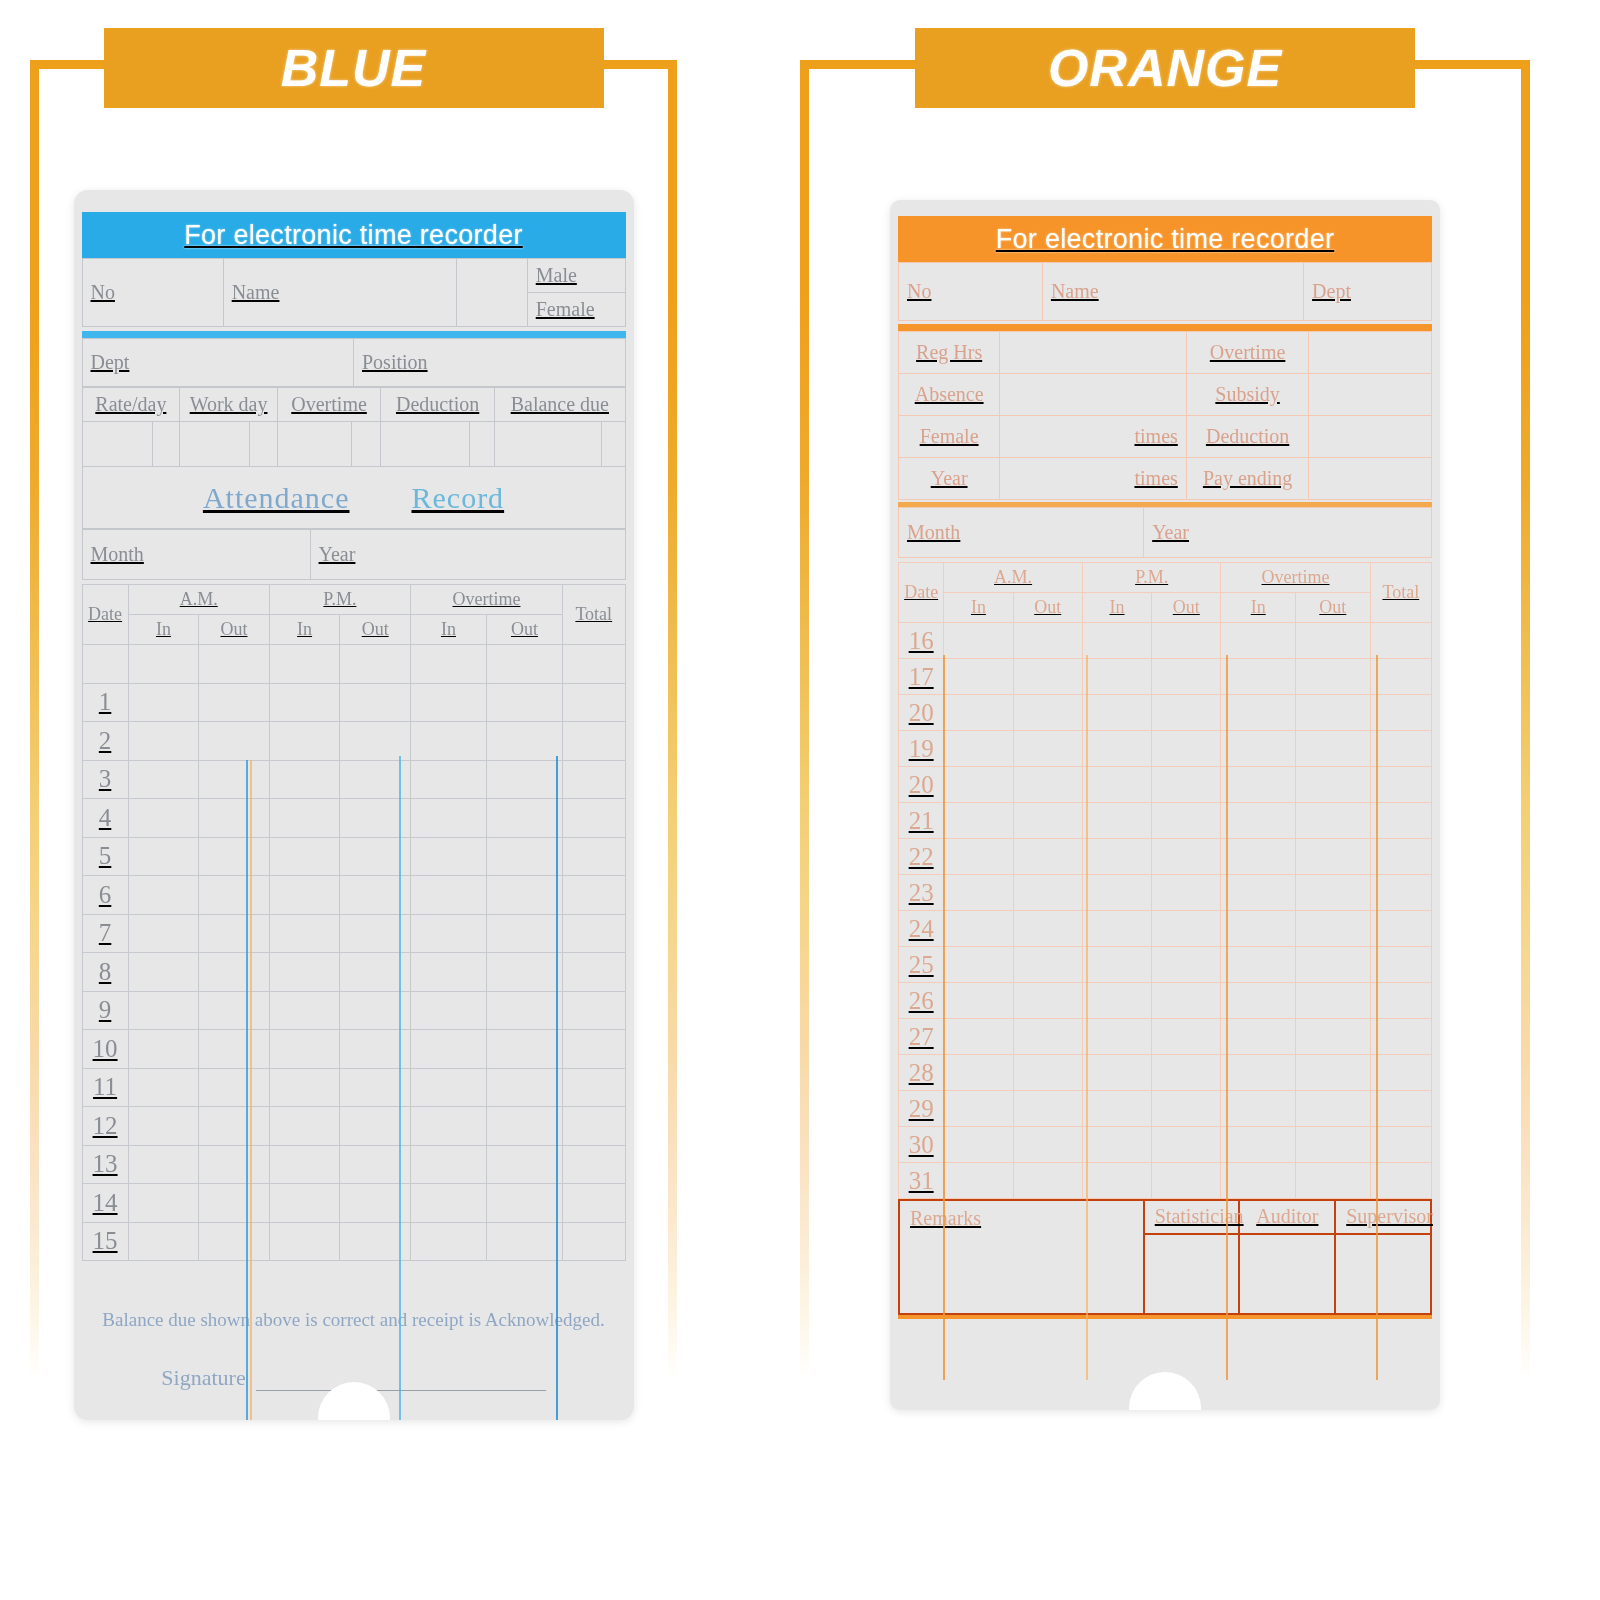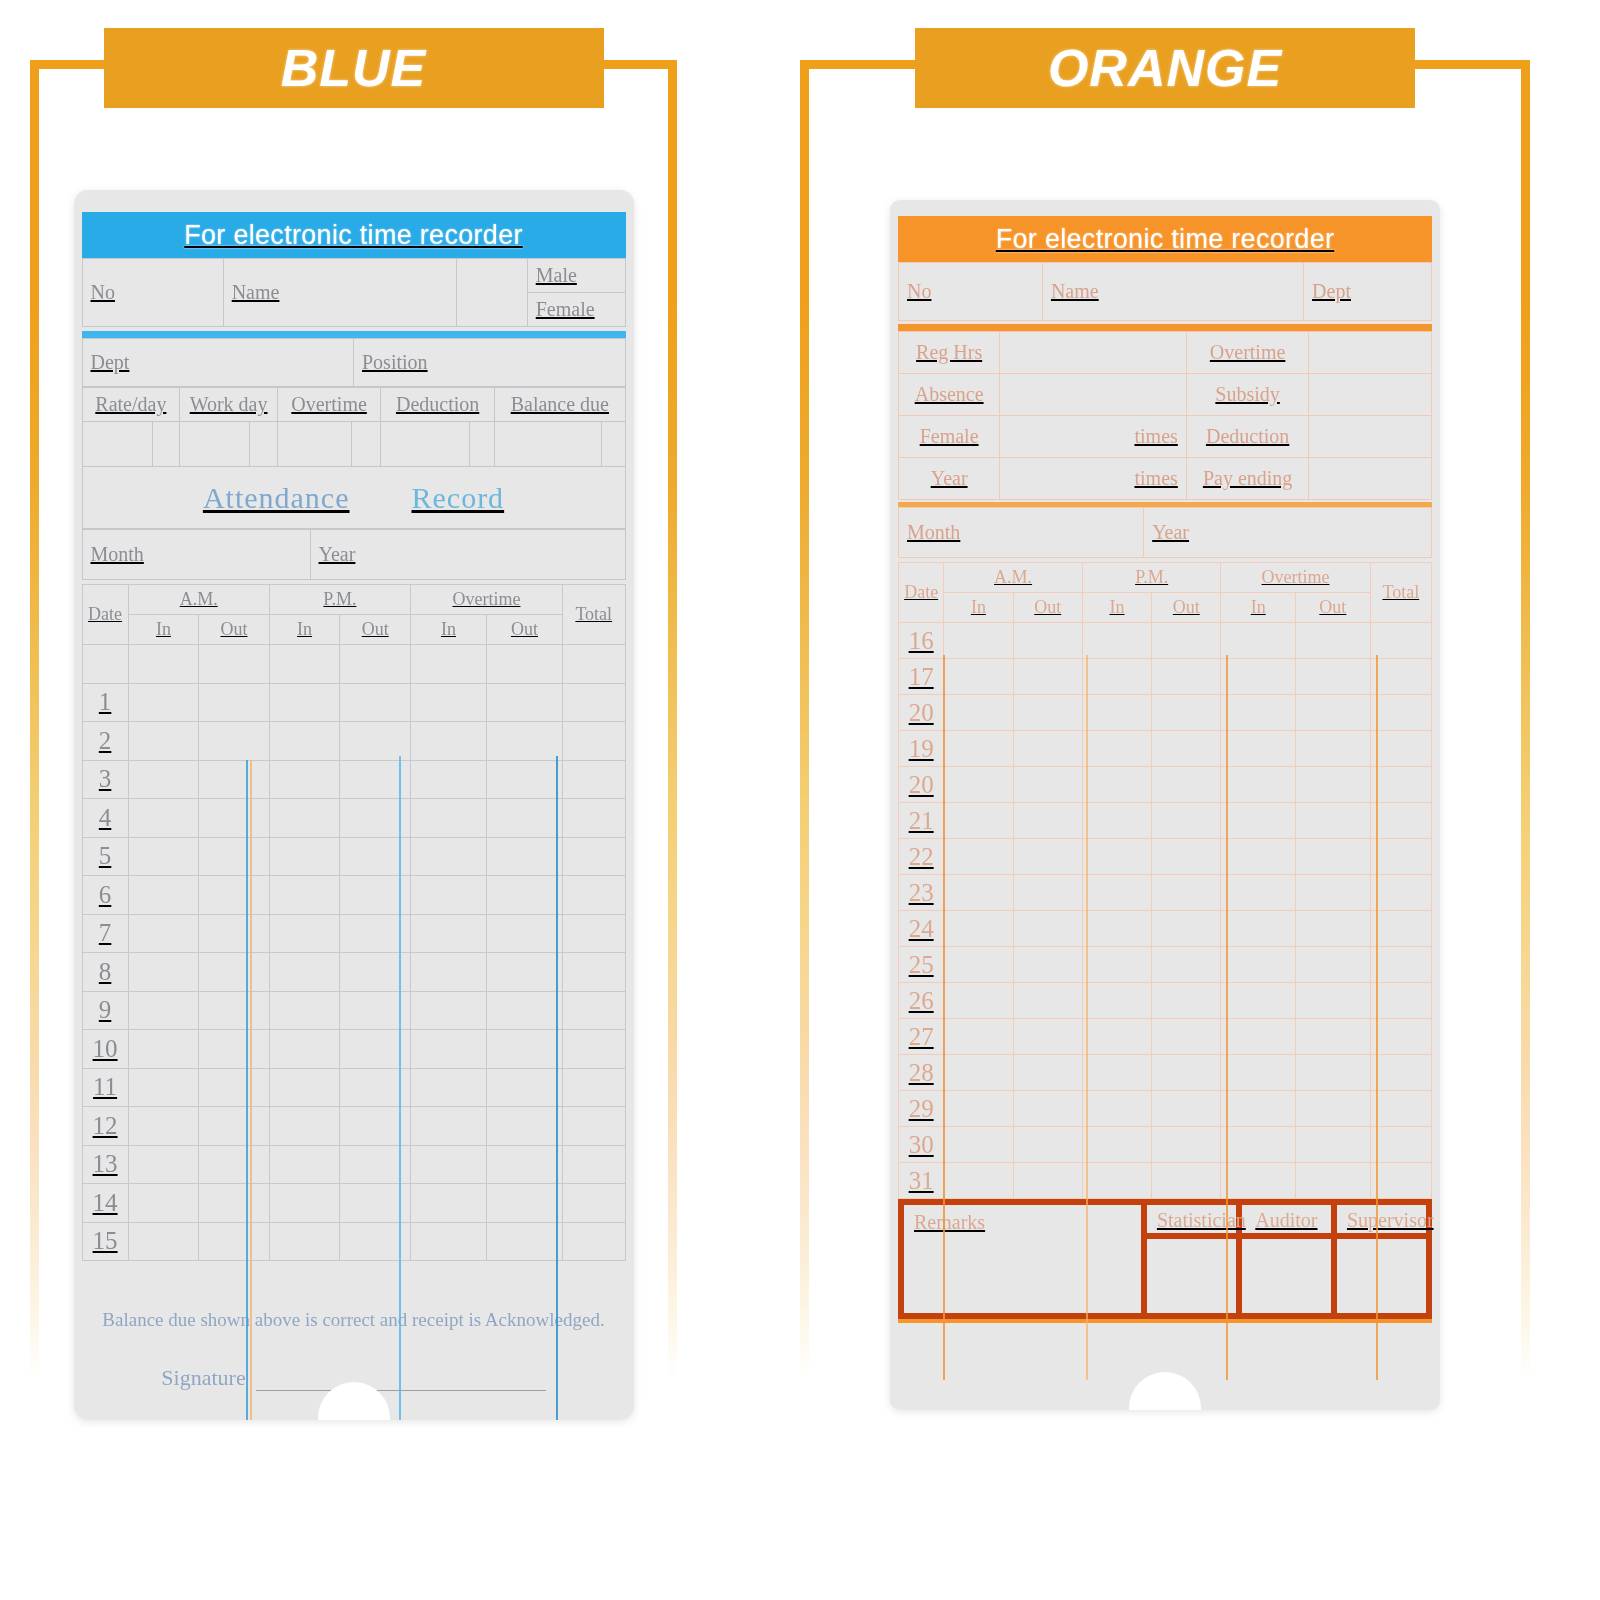--- a/index.html
+++ b/index.html
@@ -126,21 +126,21 @@
   .sig-row {
     display: flex; align-items: flex-end; justify-content: center;
     margin-top: 34px; gap: 10px;
   }
   .sig-label { font-size: 22px; color: #8FA7C4; }
   .sig-line { width: 290px; border-bottom: 1px solid #9AA0A8; height: 14px; }
 
   
   table.remarks { width: calc(100% - 16px); margin: 0 8px; border-collapse: collapse; table-layout: fixed; }
   table.remarks td {
-    border: 6px solid #c2410c; padding: 0 10px;
+    border: 2px solid #c2410c; padding: 0 10px;
     font-size: 20px; color: #DCA890; vertical-align: top;
   }
   table.remarks td.hdr { height: 34px; text-align: center; padding-top: 4px; }
   table.remarks td.lbl { vertical-align: top; padding-top: 6px; }
   table.remarks td.box { height: 80px; }
   .bottom-rule { height: 4px; background: #F6952C; margin: 0 8px; }
 </style>
 </head>
 <body>
 

